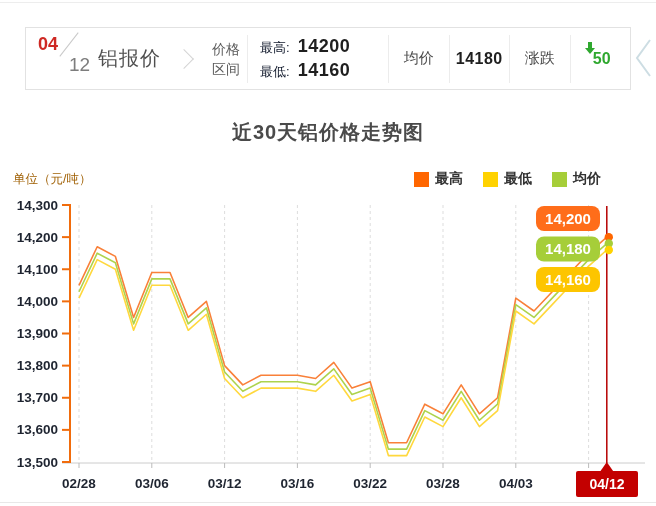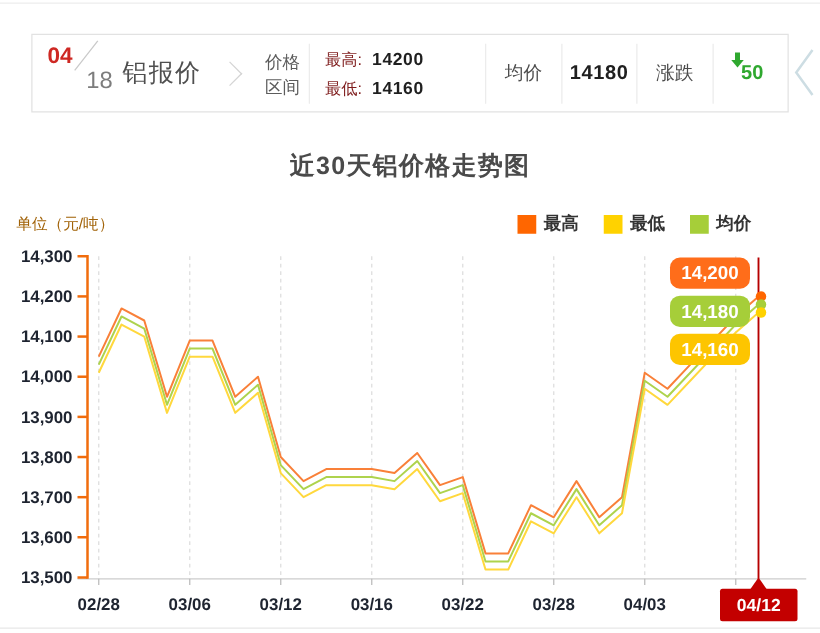--- a/index.html
+++ b/index.html
@@ -18,22 +18,22 @@
   .qh-date{width:72px;position:relative;height:100%;flex:none;}
   .qh-date .m{position:absolute;left:12px;top:6px;font-size:18px;font-weight:bold;color:#ce2823;}
   .qh-date .slash{position:absolute;left:28px;top:16px;width:30px;height:1px;background:#c9c9c9;transform:rotate(-52deg);}
   .qh-date .d{position:absolute;left:43px;top:26px;font-size:19px;color:#7d7d7d;}
   .qh-product{flex:none;font-size:20px;color:#4f4f4f;letter-spacing:1px;}
   .qh-chev{flex:none;width:13px;height:13px;border-top:1px solid #d4d4d4;border-right:1px solid #d4d4d4;
     transform:rotate(45deg);margin:0 14px 0 16px;}
   .qh-range{flex:none;width:42px;text-align:center;font-size:14px;color:#5c5c5c;line-height:20px;}
   .qh-div{flex:none;width:1px;height:48px;background:#ececec;margin:0 0;}
   .qh-hilo{flex:none;width:128px;padding-left:12px;font-size:13px;color:#3c3c3c;line-height:23px;}
-  .qh-hilo .lbl{color:#7f1d1d;}
-  .qh-hilo .val{font-weight:bold;color:#1f1f1f;font-size:14px;margin-left:8px;letter-spacing:.5px;}
+  .qh-hilo .lbl{color:#0f172a;}
+  .qh-hilo .val{font-weight:bold;color:#1f1f1f;font-size:18px;margin-left:8px;letter-spacing:.5px;}
   .qh-cell{flex:1;text-align:center;font-size:15px;color:#4c4c4c;}
   .qh-cell.num{font-weight:bold;color:#1f1f1f;font-size:16px;letter-spacing:.5px;}
   .qh-change{flex:1;text-align:center;font-weight:bold;font-size:16px;display:flex;align-items:flex-start;justify-content:center;gap:3px;}
   .dn-arrow{display:inline-block;width:0;height:0;position:relative;}
   .dn-arrow .stem{position:absolute;left:-2px;top:-8px;width:4px;height:7px;}
   .dn-arrow .head{position:absolute;left:-5px;top:-2px;width:0;height:0;border-left:5px solid transparent;border-right:5px solid transparent;border-top:6px solid;}
   .edge-chev{position:absolute;left:632px;top:36px;}
 
   
   .chart-title{position:absolute;left:0;top:119px;width:656px;text-align:center;
@@ -47,21 +47,21 @@
 </style>
 </head>
 <body>
 
 <div class="topline"></div>
 
 <div class="qheader">
   <div class="qh-date">
     <span class="m">04</span>
     <span class="slash"></span>
-    <span class="d">18</span>
+    <span class="d">12</span>
   </div>
   <div class="qh-product">铝报价</div>
   <div class="qh-chev"></div>
   <div class="qh-range">
     <div>价格</div>
     <div>区间</div>
   </div>
   <div class="qh-div"></div>
   <div class="qh-hilo">
     <div><span class="lbl">最高:</span><span class="val">14200</span></div>

